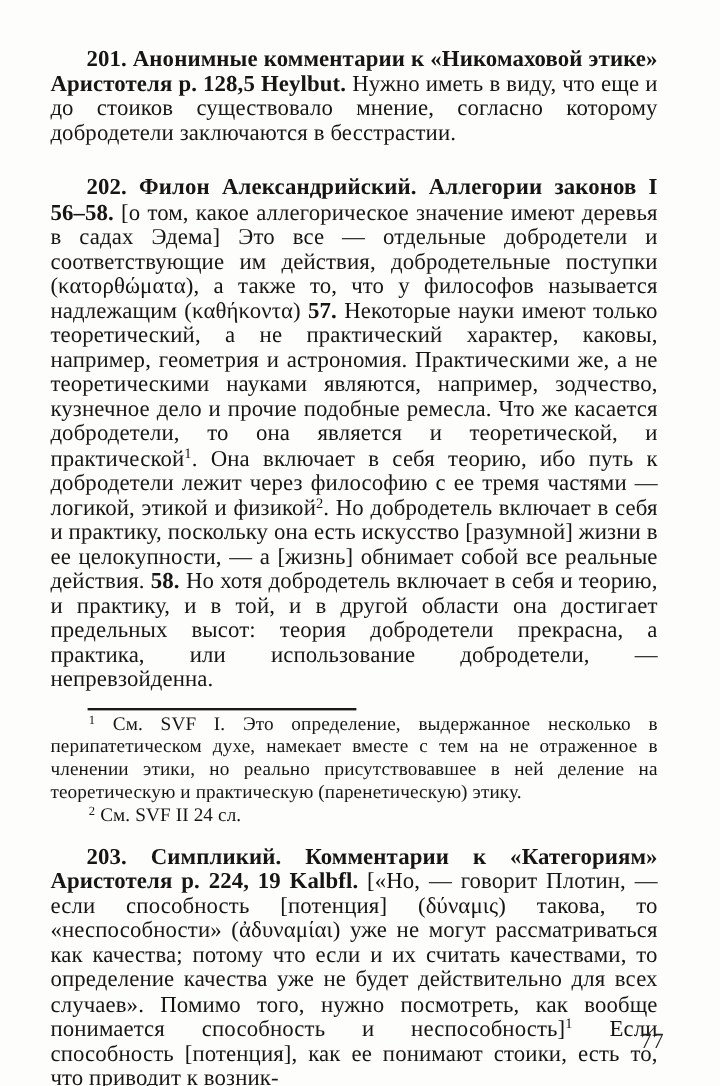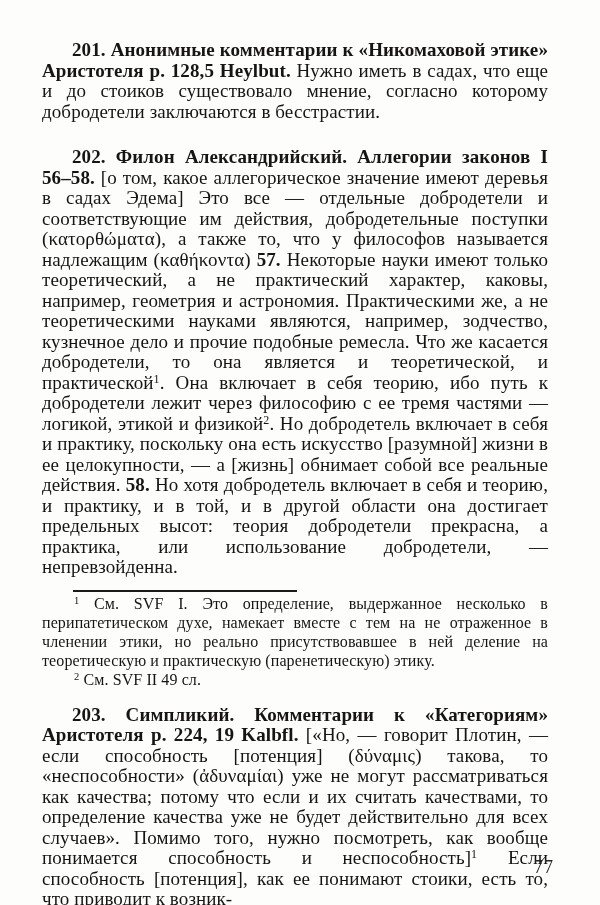--- a/index.html
+++ b/index.html
@@ -61,27 +61,27 @@
     font-size: 18px;
     letter-spacing: 1px;
     color: #262422;
   }
 </style>
 </head>
 <body>
 
 <div class="page">
 
-  <p class="para"><b>201. Анонимные комментарии к «Никомаховой этике» Аристотеля p. 128,5 Heylbut.</b><span> Нужно иметь в садах, что еще и до стоиков существовало мнение, согласно которому добродетели заключаются в бесстрастии.</span></p>
+  <p class="para"><b>201. Анонимные комментарии к «Никомаховой этике» Аристотеля p. 128,5 Heylbut.</b><span> Нужно иметь в виду, что еще и до стоиков существовало мнение, согласно которому добродетели заключаются в бесстрастии.</span></p>
 
   <p class="para"><b>202. Филон Александрийский. Аллегории законов I 56–58.</b><span> [о том, какое аллегорическое значение имеют деревья в садах Эдема] Это все — отдельные добродетели и соответствующие им действия, добродетельные поступки (κατορθώματα), а также то, что у философов называется надлежащим (καθήκοντα) </span><b>57.</b><span> Некоторые науки имеют только теоретический, а не практический характер, каковы, например, геометрия и астрономия. Практическими же, а не теоретическими науками являются, например, зодчество, кузнечное дело и прочие подобные ремесла. Что же касается добродетели, то она является и теоретической, и практической</span><span class="fnref">1</span><span>. Она включает в себя теорию, ибо путь к добродетели лежит через философию с ее тремя частями — логикой, этикой и физикой</span><span class="fnref">2</span><span>. Но добродетель включает в себя и практику, поскольку она есть искусство [разумной] жизни в ее целокупности, — а [жизнь] обнимает собой все реальные действия. </span><b>58.</b><span> Но хотя добродетель включает в себя и теорию, и практику, и в той, и в другой области она достигает предельных высот: теория добродетели прекрасна, а практика, или использование добродетели, — непревзойденна.</span></p>
 
   <div class="footnotes">
     <div class="fn-rule"></div>
     <p class="fn"><span class="fnref">1</span><span> См. SVF I. Это определение, выдержанное несколько в перипатетическом духе, намекает вместе с тем на не отраженное в членении этики, но реально присутствовавшее в ней деление на теоретическую и практическую (паренетическую) этику.</span></p>
-    <p class="fn"><span class="fnref">2</span><span> См. SVF II 49 сл.</span></p>
+    <p class="fn"><span class="fnref">2</span><span> См. SVF II 24 сл.</span></p>
   </div>
 
   <p class="para para-after-fn"><b>203. Симпликий. Комментарии к «Категориям» Аристотеля p. 224, 19 Kalbfl.</b><span> [«Но, — говорит Плотин, — если способность [потенция] (δύναμις) такова, то «неспособности» (ἀδυναμίαι) уже не могут рассматриваться как качества; потому что если и их считать качествами, то определение качества уже не будет действительно для всех случаев». Помимо того, нужно посмотреть, как вообще понимается способность и неспособность]</span><span class="fnref">1</span><span> Если способность [потенция], как ее понимают стоики, есть то, что приводит к возник-</span></p>
 
   <div class="page-number">77</div>
 
 </div>
 
 </body></html>

